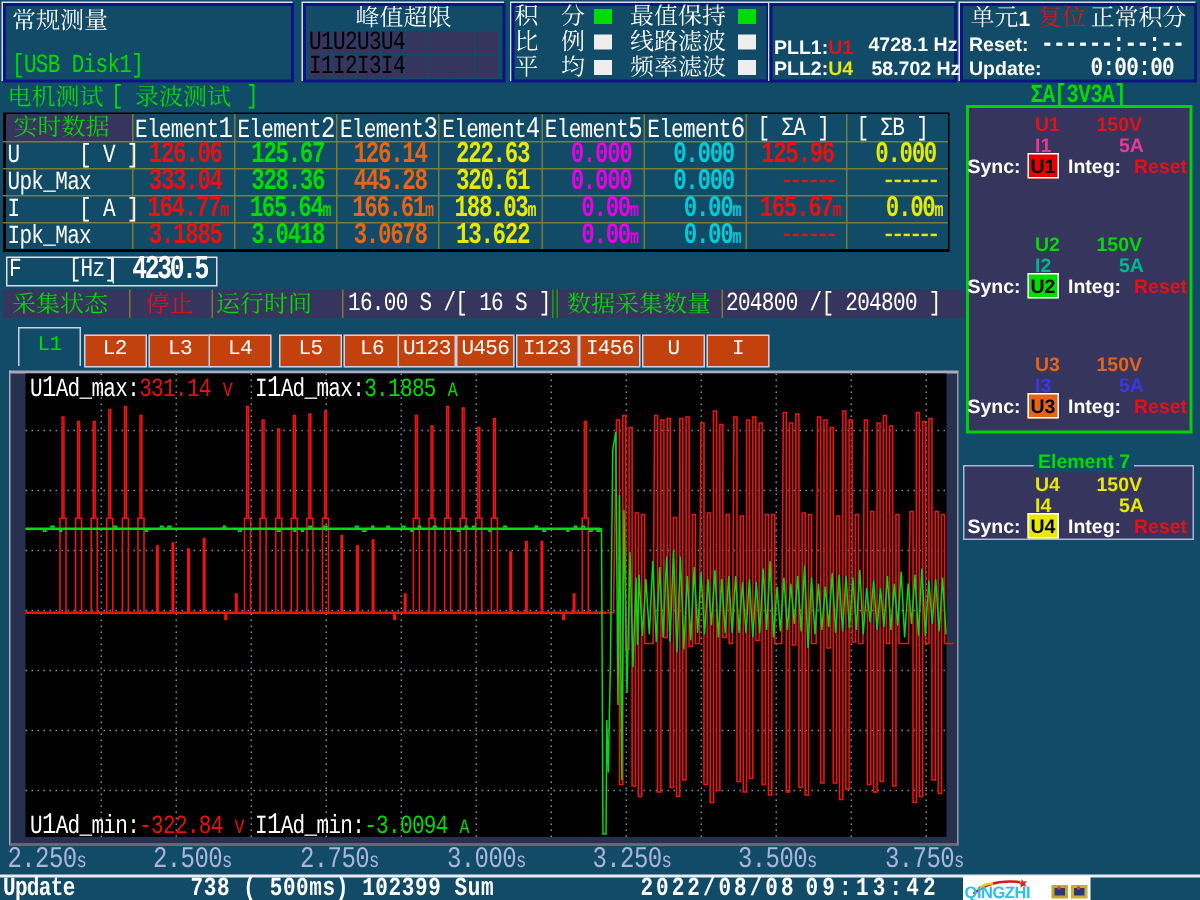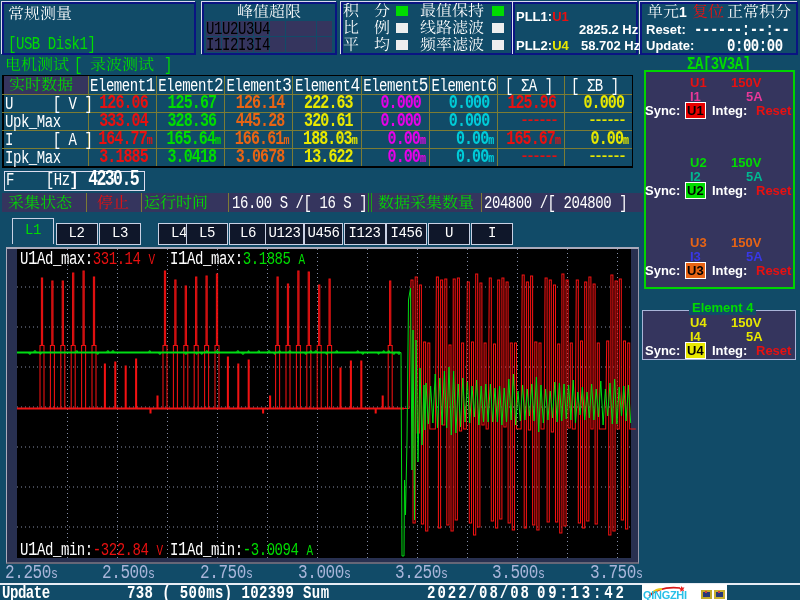--- a/index.html
+++ b/index.html
@@ -8,21 +8,21 @@
  transform:scaleY(1.25);transform-origin:0 50%;line-height:16px;height:16px}
 .bb{position:absolute;font-weight:bold;font-family:"Liberation Sans",sans-serif;font-size:13px;
  letter-spacing:0px;white-space:pre;line-height:15px}
 .v{position:absolute;font-weight:bold;font-family:"Liberation Mono",monospace;font-size:15px;
  letter-spacing:-0.9px;white-space:pre;transform:scaleY(1.35);transform-origin:50% 50%;
  line-height:18px;height:18px;text-align:right}
 .cj{position:absolute;fill:currentColor}
 .box{position:absolute;background:#114b68;border:2px solid #0a1482;box-shadow:-1px -1px 0 0 #dde}
 .cell{position:absolute;background:#35355e}
 .cb{position:absolute;width:12px;height:10px}
-.tab{position:absolute;top:223px;height:20px;background:#0f172a;border:1px solid #c9d1e4;
+.tab{position:absolute;top:223px;height:20px;background:#c2410c;border:1px solid #c9d1e4;
  color:#fff;text-align:center;font:14px "Liberation Mono",monospace;line-height:19px;letter-spacing:-0.45px}
 </style></head><body>
 <svg width="0" height="0" style="position:absolute">
     <defs>
       <path id="g5e38" d="M3.6 -0.2 3.4 -0.1C4 0.5 4.7 1.4 4.8 2.2C5.9 3 6.8 0.7 3.6 -0.2ZM2.8 9V13.5H3C3.4 13.5 3.9 13.3 3.9 13.2V9.5H7.4V14.2H7.6C8.1 14.2 8.5 13.9 8.5 13.8V9.5H12.2V12C12.2 12.2 12.1 12.3 11.8 12.3C11.4 12.3 9.8 12.2 9.8 12.2V12.4C10.5 12.5 11 12.6 11.2 12.8C11.4 13 11.5 13.2 11.5 13.5C13 13.4 13.2 12.9 13.2 12.1V9.7C13.5 9.7 13.8 9.5 13.9 9.4L12.5 8.4L12 9H8.5V7.4H10.9V8H11.1C11.4 8 12 7.8 12 7.7V5C12.3 5 12.5 4.9 12.6 4.8L11.3 3.8L10.8 4.4H5.2L4.1 3.9V8.2H4.2C4.6 8.2 5.1 7.9 5.1 7.8V7.4H7.4V9H4L2.8 8.5ZM5.1 6.9V4.9H10.9V6.9ZM11.4 -0.2C11 0.6 10.4 1.7 9.8 2.6H8.5V0.2C8.9 0.2 9 0 9.1 -0.2L7.5 -0.4V2.6H2.9C2.9 2.3 2.9 2.1 2.8 1.8H2.5C2.6 2.9 1.9 3.9 1.3 4.3C1 4.5 0.8 4.8 0.9 5.1C1.1 5.5 1.7 5.4 2.1 5.2C2.5 4.8 3 4.1 3 3H13.4C13.2 3.6 13 4.2 12.8 4.7L13 4.8C13.5 4.4 14.3 3.7 14.7 3.2C15 3.2 15.2 3.2 15.3 3L14.1 1.8L13.4 2.6H10.3C11.1 2 11.8 1.2 12.3 0.6C12.7 0.7 12.9 0.6 13 0.4Z"></path>
       <path id="g89c4" d="M12.4 7.6 11.1 7.5V12.9C11.1 13.5 11.2 13.7 12.2 13.7H13.3C15.1 13.7 15.5 13.5 15.5 13.1C15.5 13 15.4 12.9 15.1 12.7L15.1 10.6H14.8C14.7 11.5 14.5 12.4 14.4 12.7C14.4 12.8 14.4 12.9 14.2 12.9C14.1 12.9 13.8 12.9 13.3 12.9H12.4C12 12.9 11.9 12.8 11.9 12.6V8C12.2 8 12.4 7.8 12.4 7.6ZM11.7 2.5 10.2 2.4C10.2 7.4 10.3 11.3 5 14L5.2 14.2C11.1 11.7 11 7.8 11.2 3C11.5 2.9 11.7 2.7 11.7 2.5ZM4.7 -0.2 3.1 -0.4V3H0.7L0.9 3.5H3.1V4.5C3.1 5.1 3.1 5.8 3 6.4H0.4L0.5 6.9H3C2.8 9.5 2.2 12.1 0.5 14L0.7 14.2C2.5 12.7 3.4 10.7 3.8 8.5C4.6 9.4 5.5 10.7 5.6 11.8C6.7 12.8 7.5 10 3.8 8.1C3.9 7.7 3.9 7.3 4 6.9H6.8C7 6.9 7.2 6.8 7.2 6.6C6.8 6.2 6 5.6 6 5.6L5.3 6.4H4C4.1 5.8 4.1 5.1 4.1 4.5V3.5H6.5C6.7 3.5 6.9 3.4 6.9 3.2C6.5 2.8 5.7 2.2 5.7 2.2L5.1 3H4.1V0.2C4.5 0.1 4.6 -0 4.7 -0.2ZM8.5 8.5V1.3H13V8.8H13.2C13.5 8.8 14 8.6 14 8.5V1.4C14.3 1.3 14.5 1.2 14.6 1.1L13.4 0.2L12.9 0.8H8.6L7.5 0.3V8.9H7.7C8.1 8.9 8.5 8.6 8.5 8.5Z"></path>
       <path id="g6d4b" d="M8.7 3 7.1 2.6C7.1 9 7.2 11.9 3.7 14L3.9 14.3C8.1 12.4 8 9.2 8.1 3.4C8.4 3.4 8.6 3.2 8.7 3ZM7.9 10.1 7.7 10.2C8.5 10.9 9.4 12.2 9.7 13.1C10.8 13.9 11.6 11.5 7.9 10.1ZM5 0.3V9.8H5.1C5.6 9.8 5.9 9.6 5.9 9.5V1.2H9.4V9.5H9.5C9.9 9.5 10.3 9.3 10.3 9.2V1.3C10.6 1.3 10.8 1.2 10.9 1L9.8 0.1L9.3 0.7H6.1ZM15.2 0.1 13.7 -0.1V12.7C13.7 12.9 13.6 13 13.3 13C13 13 11.6 12.9 11.6 12.9V13.1C12.2 13.2 12.6 13.3 12.8 13.5C13 13.7 13.1 13.9 13.1 14.2C14.5 14.1 14.6 13.6 14.6 12.8V0.5C15 0.4 15.2 0.3 15.2 0.1ZM13 1.9 11.5 1.7V10.7H11.7C12 10.7 12.4 10.5 12.4 10.4V2.3C12.8 2.2 12.9 2.1 13 1.9ZM1.6 9.8C1.4 9.8 0.9 9.8 0.9 9.8V10.1C1.2 10.1 1.4 10.2 1.6 10.3C2 10.6 2.1 11.8 1.8 13.5C1.9 14 2 14.2 2.3 14.2C2.9 14.2 3.2 13.8 3.2 13.2C3.3 11.8 2.8 11.1 2.8 10.4C2.8 10 2.9 9.5 3 9C3.1 8.2 4.1 4.7 4.6 2.8L4.3 2.7C2.2 8.9 2.2 8.9 1.9 9.4C1.8 9.8 1.7 9.8 1.6 9.8ZM0.8 3.4 0.6 3.5C1.2 4 1.8 4.8 2 5.5C3.1 6.2 3.9 4.1 0.8 3.4ZM1.8 -0.2 1.7 -0.1C2.3 0.4 3.1 1.2 3.3 1.9C4.5 2.6 5.2 0.3 1.8 -0.2Z"></path>
       <path id="g91cf" d="M0.8 5.1 1 5.6H14.7C15 5.6 15.1 5.5 15.2 5.4C14.6 4.9 13.8 4.2 13.8 4.2L13.1 5.1ZM11.4 2.5V3.6H4.5V2.5ZM11.4 2H4.5V0.9H11.4ZM3.4 0.5V4.8H3.6C4 4.8 4.5 4.6 4.5 4.5V4.1H11.4V4.7H11.6C11.9 4.7 12.4 4.5 12.5 4.4V1.1C12.8 1.1 13 0.9 13.2 0.8L11.9 -0.2L11.3 0.5H4.6L3.4 -0ZM11.6 8.8V10H8.5V8.8ZM11.6 8.3H8.5V7.1H11.6ZM4.3 8.8H7.4V10H4.3ZM4.3 8.3V7.1H7.4V8.3ZM2 11.7 2.2 12.1H7.4V13.4H0.8L1 13.9H14.8C15.1 13.9 15.2 13.8 15.2 13.6C14.7 13.1 13.8 12.5 13.8 12.5L13.1 13.4H8.5V12.1H13.8C14 12.1 14.1 12 14.2 11.9C13.7 11.4 12.9 10.8 12.9 10.8L12.2 11.7H8.5V10.5H11.6V10.9H11.8C12.1 10.9 12.7 10.7 12.7 10.6V7.3C13 7.3 13.3 7.1 13.4 7L12.1 6L11.5 6.6H4.4L3.3 6.1V11.2H3.5C3.9 11.2 4.3 11 4.3 10.9V10.5H7.4V11.7Z"></path>
       <path id="g5cf0" d="M10.6 -0.1 9 -0.4C8.6 1.2 7.6 3.2 6.4 4.3L6.6 4.5C7.4 4 8.1 3.3 8.7 2.5C9.1 3.2 9.6 3.9 10.2 4.4C9.1 5.4 7.8 6.2 6.2 6.7L6.4 7C8.1 6.5 9.6 5.8 10.8 4.9C12 5.8 13.3 6.4 14.8 6.8C14.9 6.3 15.2 6.1 15.6 6L15.6 5.8C14.1 5.5 12.7 5.1 11.5 4.4C12.4 3.7 13.1 2.8 13.6 1.9C14 1.9 14.2 1.8 14.3 1.7L13.2 0.7L12.5 1.3H9.5C9.7 0.9 9.9 0.5 10 0.1C10.4 0.1 10.6 0.1 10.6 -0.1ZM8.9 2.2 9.2 1.8H12.4C12 2.6 11.4 3.3 10.8 4C10 3.5 9.4 2.9 8.9 2.2ZM11.7 6.2 10.2 6V7.4H6.9L7 7.9H10.2V9.4H7.2L7.3 9.8H10.2V11.4H6.4L6.5 11.9H10.2V14.3H10.4C10.8 14.3 11.2 14 11.2 13.9V11.9H14.8C15.1 11.9 15.2 11.8 15.2 11.6C14.8 11.2 14 10.6 14 10.6L13.3 11.4H11.2V9.8H14C14.1 9.8 14.3 9.8 14.3 9.6C13.9 9.1 13.2 8.6 13.2 8.6L12.6 9.4H11.2V7.9H14.2C14.4 7.9 14.6 7.8 14.6 7.6C14.1 7.2 13.4 6.6 13.4 6.6L12.7 7.4H11.2V6.6C11.6 6.6 11.7 6.4 11.7 6.2ZM6.6 2.7 5.2 2.6V9.8L4.1 10V0.5C4.5 0.4 4.6 0.3 4.6 0.1L3.2 -0.1V10.1L2.1 10.2L2.1 3.5V3.2C2.4 3.1 2.6 3 2.6 2.8L1.2 2.6V9.9C1.2 10.2 1.1 10.3 0.7 10.5L1.2 11.6C1.3 11.5 1.4 11.4 1.5 11.2C2.9 10.9 4.2 10.5 5.2 10.2V11.8H5.3C5.7 11.8 6.1 11.6 6.1 11.4V3.1C6.4 3.1 6.6 2.9 6.6 2.7Z"></path>
       <path id="g503c" d="M4.1 4.1 3.5 3.9C4.1 2.8 4.6 1.6 5.1 0.4C5.4 0.5 5.6 0.3 5.7 0.1L4 -0.4C3.2 2.7 1.8 5.8 0.4 7.7L0.7 7.9C1.3 7.2 2 6.4 2.6 5.5V14.2H2.8C3.2 14.2 3.6 13.9 3.6 13.8V4.4C3.9 4.4 4.1 4.2 4.1 4.1ZM13.8 0.7 13 1.7H10.2L10.3 0.2C10.7 0.1 10.8 -0 10.9 -0.3L9.3 -0.4L9.2 1.7H5L5.2 2.2H9.2L9.1 3.9H7.5L6.3 3.4V13.1H4.3L4.4 13.6H15.2C15.4 13.6 15.5 13.5 15.6 13.4C15.1 12.9 14.3 12.2 14.3 12.2L13.6 13.1H13.4V4.5C13.8 4.4 14.1 4.4 14.2 4.2L12.8 3.1L12.2 3.9H10L10.2 2.2H14.7C14.9 2.2 15.1 2.1 15.1 1.9C14.6 1.4 13.8 0.7 13.8 0.7ZM7.3 13.1V11.1H12.4V13.1ZM7.3 10.6V8.8H12.4V10.6ZM7.3 8.3V6.6H12.4V8.3ZM7.3 6.1V4.3H12.4V6.1Z"></path>
@@ -143,22 +143,22 @@
   </svg>
 <div class="cb" style="left:396px;top:40px;background:#eee"></div>
 <svg class="cj" style="left:420px;top:37px;color:#ffffff" width="66" height="17" viewBox="0 0 66 17">
     <use href="#g9891" x="0"></use>
     <use href="#g7387" x="16"></use>
     <use href="#g6ee4" x="32"></use>
     <use href="#g6ce2" x="48"></use>
   </svg>
 <div class="cb" style="left:492px;top:40px;background:#eee"></div>
 <div class="box" style="left:513px;top:2px;width:121px;height:49px"></div>
-<div class="bb" style="left:516px;top:9px;color:#fff">PLL1:<span style="color:#e81010">U1</span></div>
-<div class="bb" style="left:579px;top:22px;color:#fff">2825.2 Hz</div>
+<div class="bb" style="left:516px;top:24px;color:#fff">PLL1:<span style="color:#e81010">U1</span></div>
+<div class="bb" style="left:579px;top:22px;color:#fff">4728.1 Hz</div>
 <div class="bb" style="left:516px;top:38px;color:#fff">PLL2:<span style="color:#e8e800">U4</span></div>
 <div class="bb" style="left:581px;top:38px;color:#fff">58.702 Hz</div>
 <div class="box" style="left:640px;top:2px;width:154px;height:49px"></div>
 <svg class="cj" style="left:647px;top:4px;color:#ffffff" width="34" height="17" viewBox="0 0 34 17">
     <use href="#g5355" x="0"></use>
     <use href="#g5143" x="16"></use>
   </svg>
 <div class="bb" style="left:679px;top:5px;color:#fff;font-size:14px">1</div>
 <svg class="cj" style="left:692px;top:4px;color:#e81010" width="34" height="17" viewBox="0 0 34 17">
     <use href="#g590d" x="0"></use>
@@ -286,21 +286,21 @@
     <use href="#g636e" x="16"></use>
     <use href="#g91c7" x="32"></use>
     <use href="#g96c6" x="48"></use>
     <use href="#g6570" x="64"></use>
     <use href="#g91cf" x="80"></use>
   </svg>
 <div class="b" style="left:484px;top:195px;color:#fff">204800 /[ 204800 ]</div>
 <div class="tab" style="left:12px;top:218px;height:25px;width:40px;background:#114b68;border-bottom:none;color:#00dc00;line-height:23px">L1</div>
 <div class="tab" style="left:55.5px;width:40px">L2</div>
 <div class="tab" style="left:99px;width:40px">L3</div>
-<div class="tab" style="left:158px;width:40px">L4</div>
+<div class="tab" style="left:139px;width:40px">L4</div>
 <div class="tab" style="left:186px;width:40px">L5</div>
 <div class="tab" style="left:229px;width:36px">L6</div>
 <div class="tab" style="left:265px;width:37px">U123</div>
 <div class="tab" style="left:304px;width:37px">U456</div>
 <div class="tab" style="left:343.5px;width:40px">I123</div>
 <div class="tab" style="left:386px;width:39px">I456</div>
 <div class="tab" style="left:428px;width:40px">U</div>
 <div class="tab" style="left:471px;width:40px">I</div>
 <div class="a" style="left:6px;top:247px;width:631px;height:313px;background:#283050;border-top:2px solid #aab;border-left:1px solid #aab;border-bottom:2px solid #667;border-right:1px solid #99a"></div>
 <div class="a" style="left:17px;top:249px;width:614px;height:309px;background:#000"></div>
@@ -362,20 +362,20 @@
 <div class="bb" style="left:756px;top:183px;color:#e81010">Reset</div>
 <div class="bb" style="left:690px;top:235px;color:#e86414">U3</div>
 <div class="bb" style="left:731px;top:235px;color:#e86414">150V</div>
 <div class="bb" style="left:690px;top:249px;color:#3838e8">I3</div>
 <div class="bb" style="left:746px;top:249px;color:#3838e8">5A</div>
 <div class="bb" style="left:645px;top:263px;color:#fff">Sync:</div>
 <div class="bb" style="left:685px;top:262px;color:#000;background:#e86414;padding:0 1px;border:1px solid #fff">U3</div>
 <div class="bb" style="left:712px;top:263px;color:#fff">Integ:</div>
 <div class="bb" style="left:756px;top:263px;color:#e81010">Reset</div>
 <div class="a" style="left:642px;top:310px;width:152px;height:48px;background:#35355e;border:1px solid #a9b5d9"></div>
-<div class="bb" style="left:689px;top:300px;color:#00dc00;background:#114b68;padding:0 3px">Element 4</div>
+<div class="bb" style="left:689px;top:300px;color:#00dc00;background:#114b68;padding:0 3px">Element 7</div>
 <div class="bb" style="left:690px;top:315px;color:#e8e800">U4</div>
 <div class="bb" style="left:731px;top:315px;color:#e8e800">150V</div>
 <div class="bb" style="left:690px;top:329px;color:#e8e800">I4</div>
 <div class="bb" style="left:746px;top:329px;color:#e8e800">5A</div>
 <div class="bb" style="left:645px;top:343px;color:#fff">Sync:</div>
 <div class="bb" style="left:685px;top:342px;color:#000;background:#e8e800;padding:0 1px;border:1px solid #fff">U4</div>
 <div class="bb" style="left:712px;top:343px;color:#fff">Integ:</div>
 <div class="bb" style="left:756px;top:343px;color:#e81010">Reset</div>
 </body></html>

